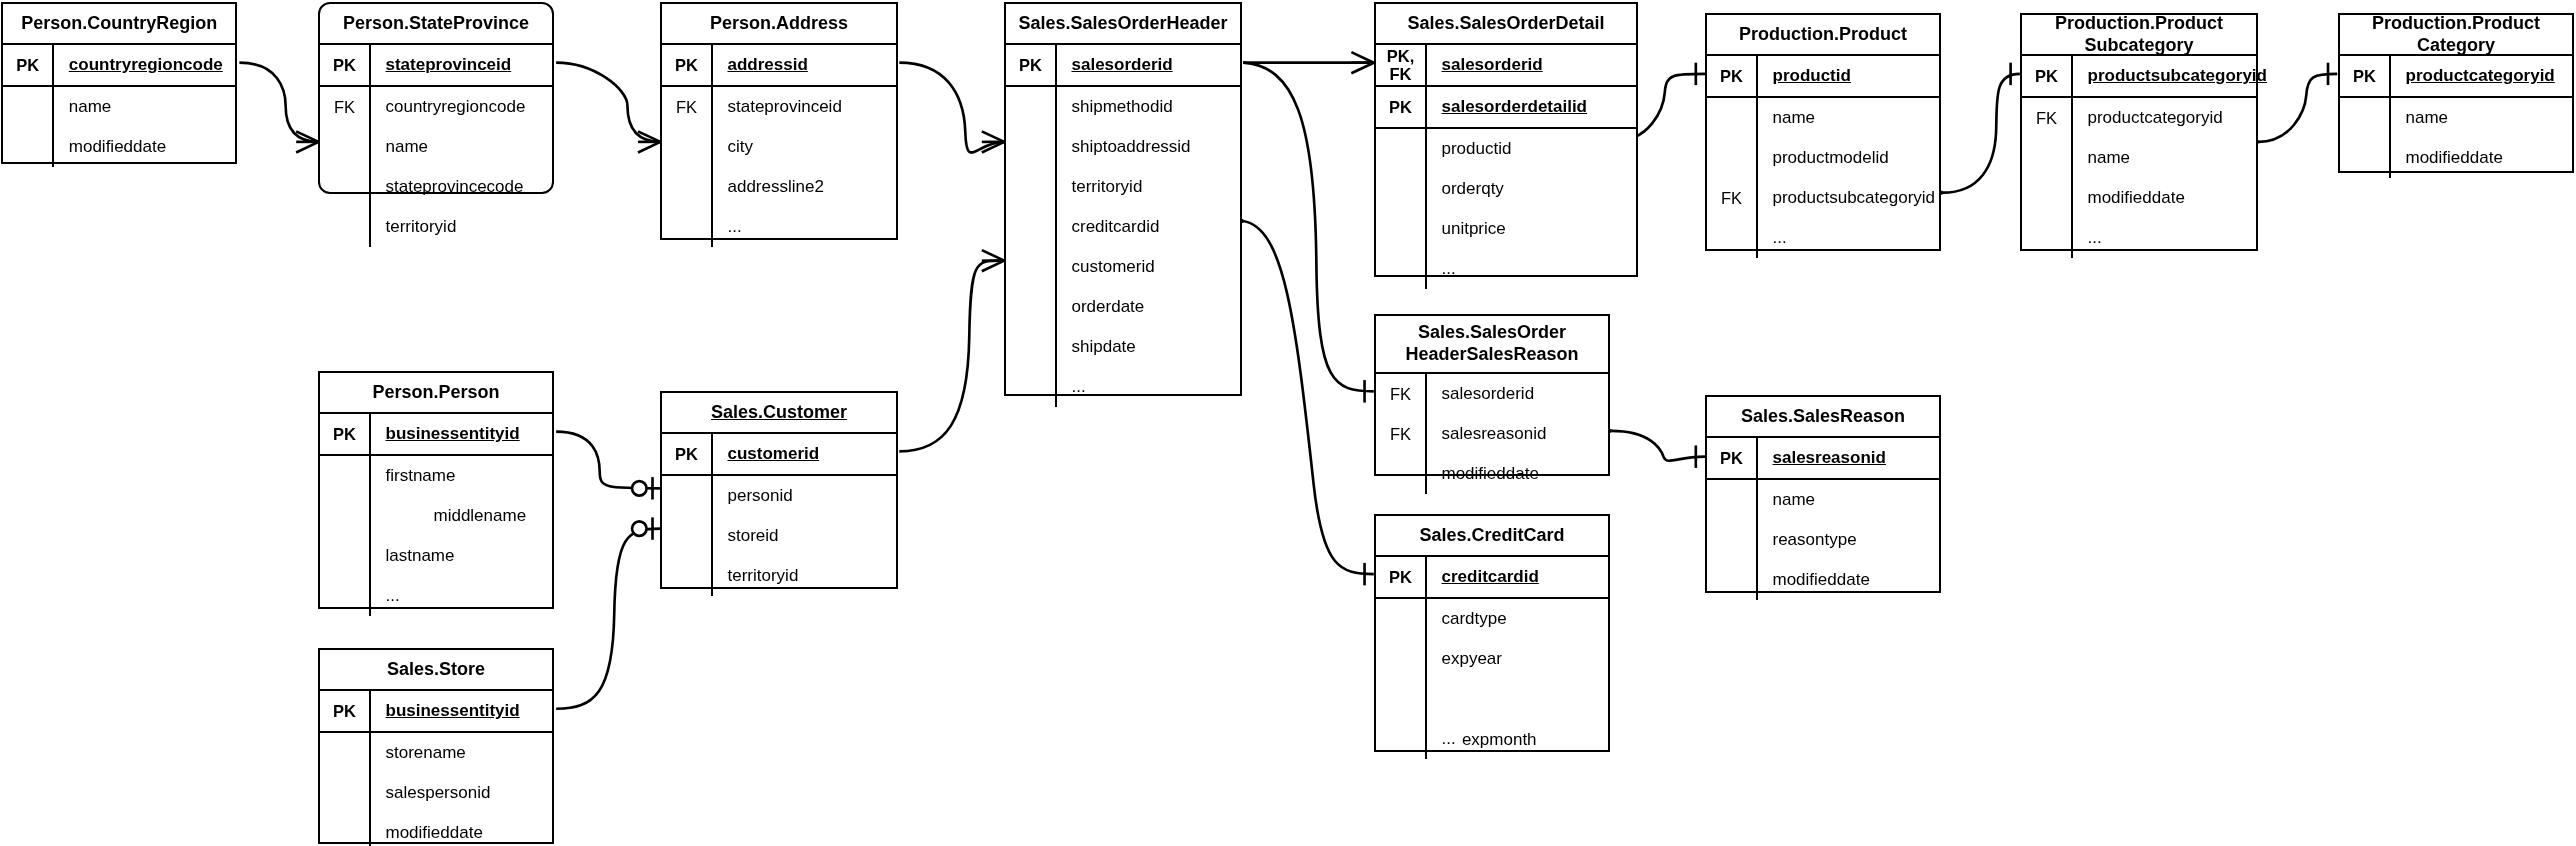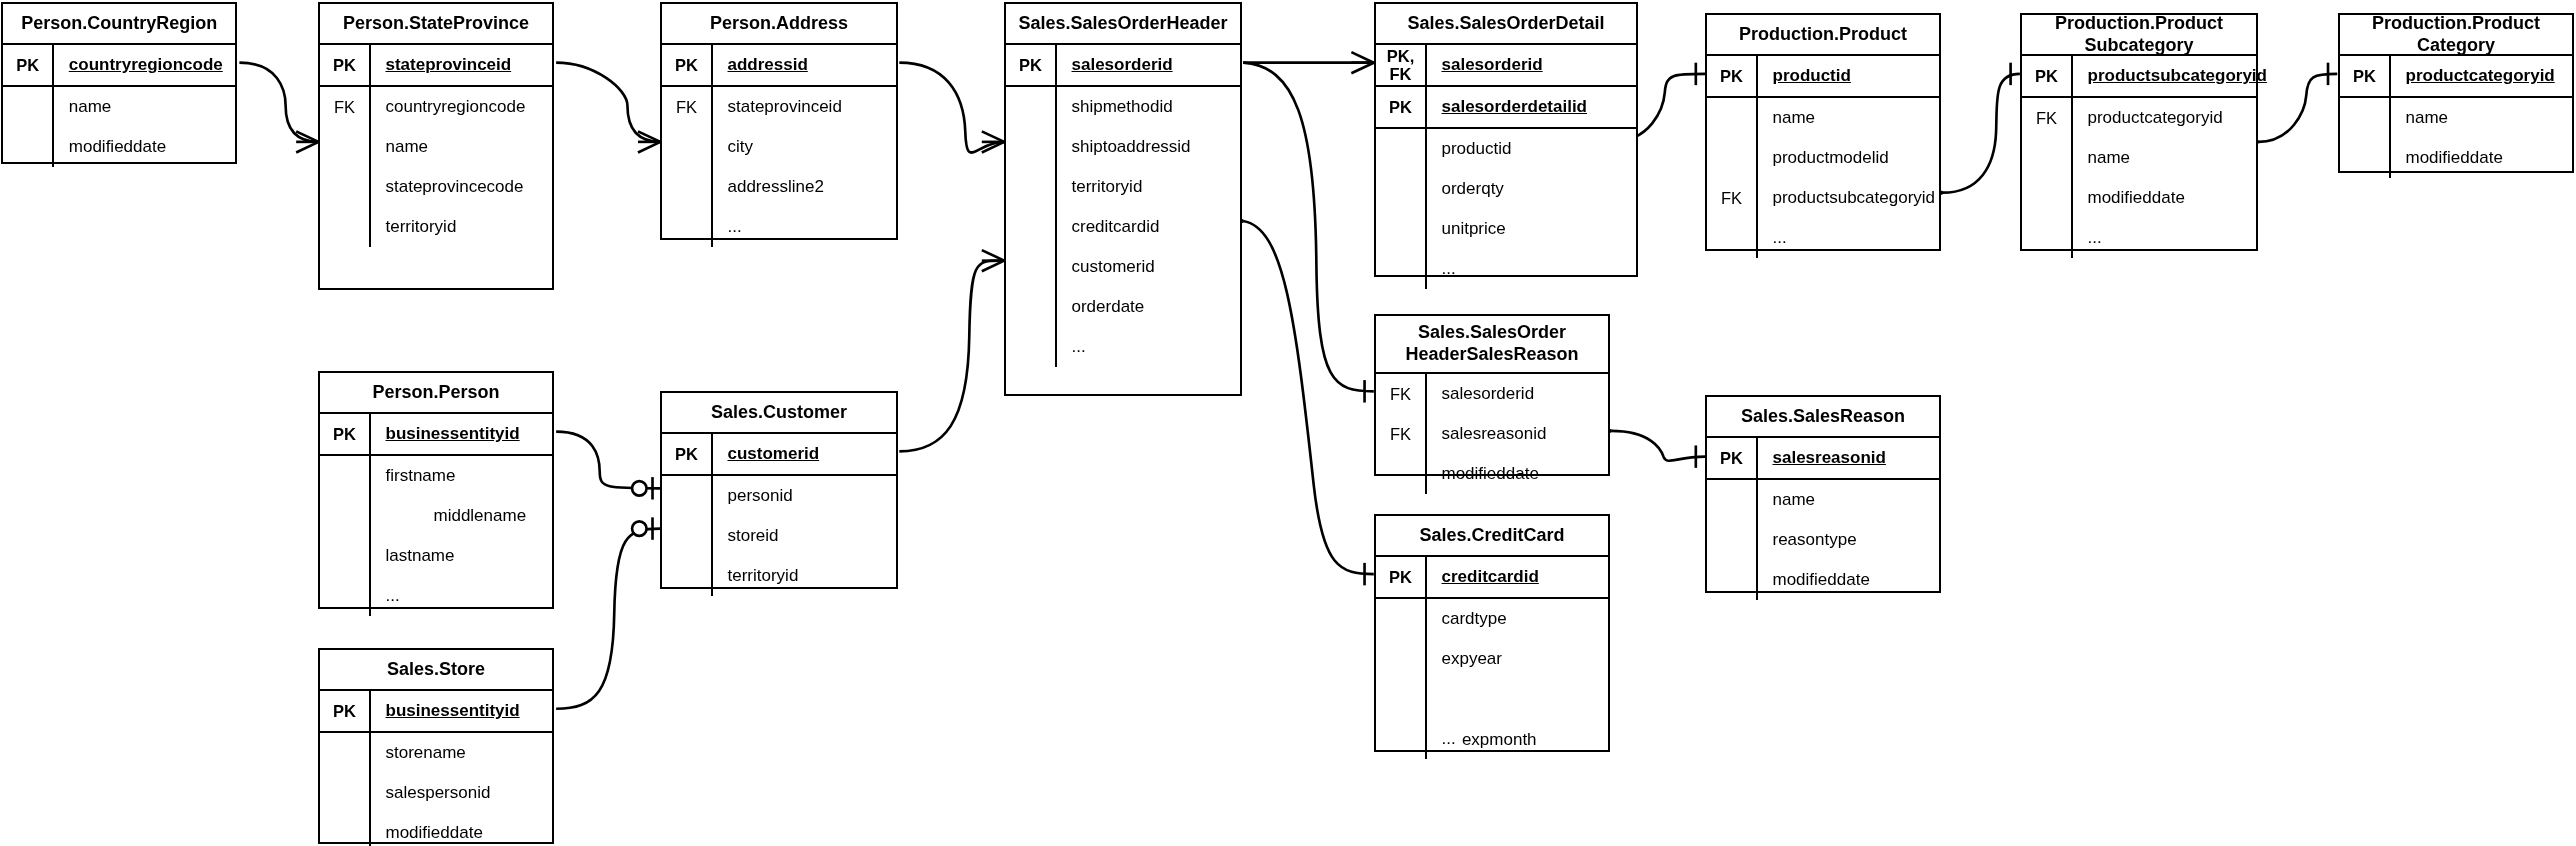--- a/index.html
+++ b/index.html
@@ -170,21 +170,21 @@
           <div class="row" style="height: 40px;">
             <div class="keycell"></div>
             <div class="namecell">name</div>
           </div>
           <div class="row" style="height: 40px;">
             <div class="keycell"></div>
             <div class="namecell">modifieddate</div>
           </div>
         </div>
       </div>
-      <div class="entity" style="left: 318px; top: 2px; width: 236px; height: 288px;">
+      <div class="entity" style="left: 318px; top: 2px; width: 236px; height: 192px; border-radius: 12px;">
         <div class="ent-title" style="height: 41px; min-height: 41px;">Person.StateProvince</div>
         <div class="sect">
           <div class="row" style="height: 40px;">
             <div class="keycell pk">PK</div>
             <div class="namecell pkname">stateprovinceid</div>
           </div>
         </div>
         <div class="sect">
           <div class="row" style="height: 40px;">
             <div class="keycell">FK</div>
@@ -256,20 +256,24 @@
             <div class="keycell"></div>
             <div class="namecell">creditcardid</div>
           </div>
           <div class="row" style="height: 40px;">
             <div class="keycell"></div>
             <div class="namecell">customerid</div>
           </div>
           <div class="row" style="height: 40px;">
             <div class="keycell"></div>
             <div class="namecell">orderdate</div>
+          </div>
+          <div class="row" style="height: 40px;">
+            <div class="keycell"></div>
+            <div class="namecell">shipdate</div>
           </div>
           <div class="row" style="height: 40px;">
             <div class="keycell"></div>
             <div class="namecell">...</div>
           </div>
         </div>
       </div>
       <div class="entity" style="left: 1374px; top: 2px; width: 264px; height: 275px;">
         <div class="ent-title" style="height: 41px; min-height: 41px;">Sales.SalesOrderDetail</div>
         <div class="sect">
@@ -400,21 +404,21 @@
             <div class="keycell"></div>
             <div class="namecell">lastname</div>
           </div>
           <div class="row" style="height: 40px;">
             <div class="keycell"></div>
             <div class="namecell">...</div>
           </div>
         </div>
       </div>
       <div class="entity" style="left: 660px; top: 391px; width: 238px; height: 198px;">
-        <div class="ent-title" style="height: 41px; min-height: 41px;">Sales.Customer</div>
+        <div class="ent-title" style="height: 41px; min-height: 41px; text-decoration: underline;">Sales.Customer</div>
         <div class="sect">
           <div class="row" style="height: 40px;">
             <div class="keycell pk">PK</div>
             <div class="namecell pkname">customerid</div>
           </div>
         </div>
         <div class="sect">
           <div class="row" style="height: 40px;">
             <div class="keycell"></div>
             <div class="namecell">personid</div>

